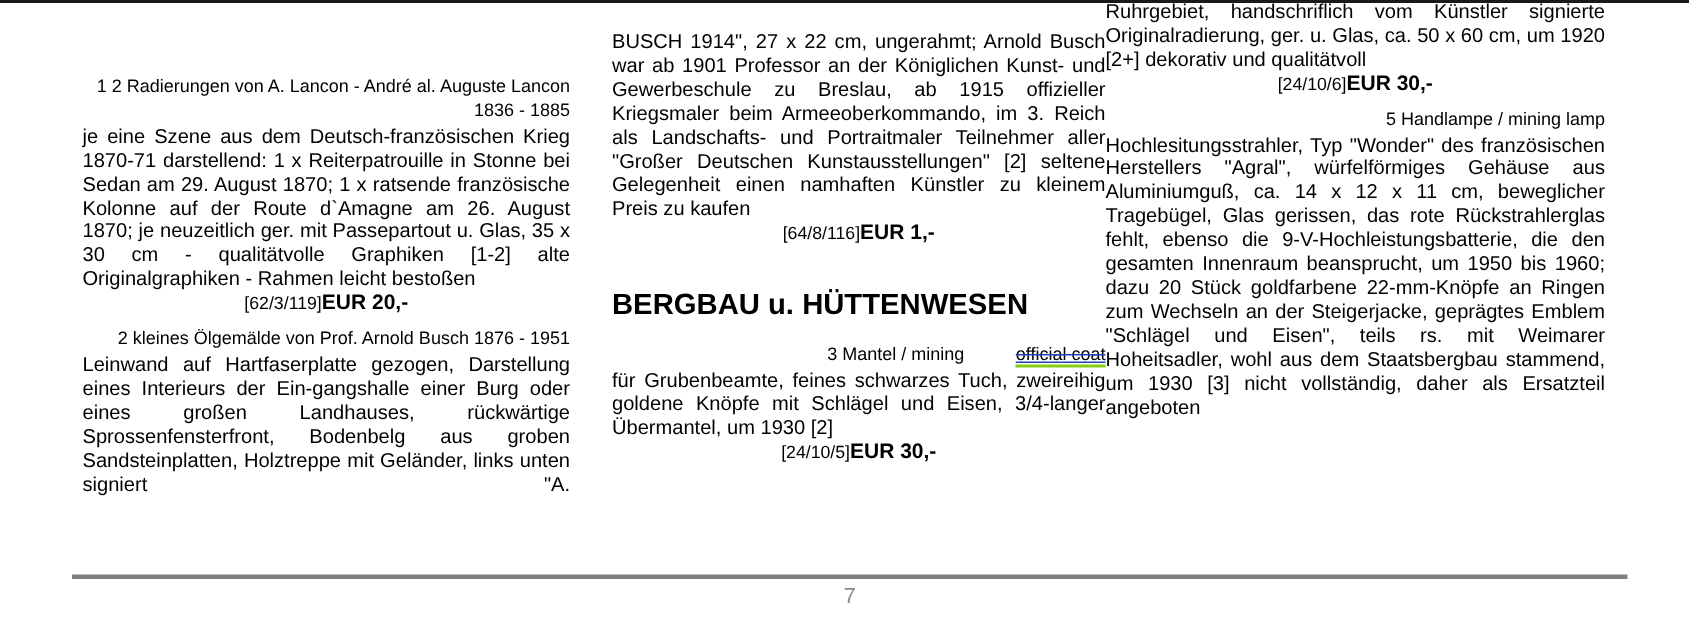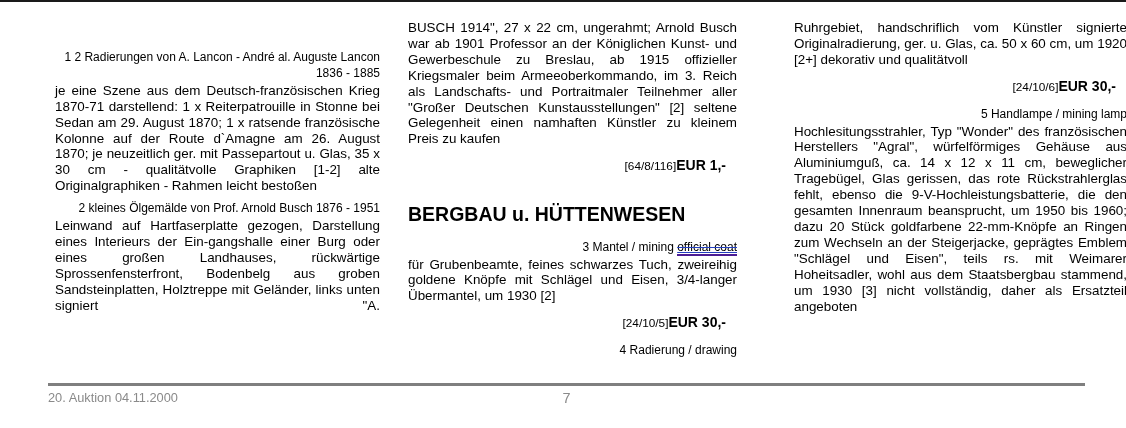--- a/index.html
+++ b/index.html
@@ -17,21 +17,21 @@
     top: 0; left: 0;
     width: 1126px; height: 2px;
     background: #1a1a1a;
   }
   .col {
     position: absolute;
     top: 0;
   }
   .col-1 { left: 55px;  width: 325px; padding-top: 50px; }
   .col-2 { left: 408px; width: 329px; padding-top: 20px; }
-  .col-3 { left: 794px; width: 333px; padding-top: 20px; }
+  .col-3 { left: 737px; width: 333px; }
 
   .section-heading {
     font-size: 19.5px;
     font-weight: bold;
     line-height: 1.1;
     margin: 0 0 15px 0;
     white-space: nowrap;
   }
   .col-2 .section-heading { margin-top: 29px; margin-bottom: 14px; }
 
@@ -47,32 +47,33 @@
   .lot-body {
     font-size: 13.4px;
     line-height: 15.9px;
     text-align: justify;
     margin: 0;
   }
   .lot-body.cont-end { text-align-last: justify; }
 
   .ref-row {
     display: flex;
-    justify-content: flex-end;
+    justify-content: center;
     align-items: baseline;
     line-height: 15.9px;
-    margin: 11px;
+    margin: 0;
   }
   .ref   { font-size: 11.8px; }
   .price { font-size: 14px; font-weight: bold; }
 
   
   .struck-outer {
-    border-bottom: 2px solid #4c1d95;
+    border-bottom: 2px solid #84cc16;
     padding-bottom: 0.5px;
+    margin-left: 31px;
   }
   .struck-inner {
     text-decoration: underline line-through;
     text-decoration-color: #2440c0;
     text-underline-offset: 1px;
   }
 
   .footer-rule {
     position: absolute;
     top: 383px; left: 48px;
@@ -101,20 +102,24 @@
 </head>
 <body>
 
 <div class="page">
   <div class="top-rule"></div>
 
   <div class="col col-1">
 
     <p class="lot-title first">1 2 Radierungen von A. Lancon - André al. Auguste Lancon 1836 - 1885</p>
     <p class="lot-body">je eine Szene aus dem Deutsch-französischen Krieg 1870-71 darstellend: 1 x Reiterpatrouille in Stonne bei Sedan am 29. August 1870; 1 x ratsende französische Kolonne auf der Route d`Amagne am 26. August 1870; je neuzeitlich ger. mit Passepartout u. Glas, 35 x 30 cm - qualitätvolle Graphiken [1-2] alte Originalgraphiken - Rahmen leicht bestoßen</p>
+    <p class="ref-row">
+      <span class="ref">[62/3/119]</span>
+      <span class="price">EUR 20,-</span>
+    </p>
 
     <p class="lot-title">2 kleines Ölgemälde von Prof. Arnold Busch 1876 - 1951</p>
     <p class="lot-body cont-end">Leinwand auf Hartfaserplatte gezogen, Darstellung eines Interieurs der Ein-gangshalle einer Burg oder eines großen Landhauses, rückwärtige Sprossenfensterfront, Bodenbelg aus groben Sandsteinplatten, Holztreppe mit Geländer, links unten signiert "A.</p>
   </div>
 
   <div class="col col-2">
     <p class="lot-body">BUSCH 1914", 27 x 22 cm, ungerahmt; Arnold Busch war ab 1901 Professor an der Königlichen Kunst- und Gewerbeschule zu Breslau, ab 1915 offizieller Kriegsmaler beim Armeeoberkommando, im 3. Reich als Landschafts- und Portraitmaler Teilnehmer aller "Großer Deutschen Kunstausstellungen" [2] seltene Gelegenheit einen namhaften Künstler zu kleinem Preis zu kaufen</p>
     <p class="ref-row">
       <span class="ref">[64/8/116]</span>
       <span class="price">EUR 1,-</span>
@@ -122,32 +127,30 @@
 
     <h1 class="section-heading">BERGBAU u. HÜTTENWESEN</h1>
 
     <p class="lot-title first"><span>3 Mantel / mining </span><span class="struck-outer"><span class="struck-inner">official coat</span></span></p>
     <p class="lot-body">für Grubenbeamte, feines schwarzes Tuch, zweireihig goldene Knöpfe mit Schlägel und Eisen, 3/4-langer Übermantel, um 1930 [2]</p>
     <p class="ref-row">
       <span class="ref">[24/10/5]</span>
       <span class="price">EUR 30,-</span>
     </p>
 
-    <p class="lot-title">4 Radierung / drawing</p>
   </div>
 
   <div class="col col-3">
     <p class="lot-body">Ruhrgebiet, handschriflich vom Künstler signierte Originalradierung, ger. u. Glas, ca. 50 x 60 cm, um 1920 [2+] dekorativ und qualitätvoll</p>
     <p class="ref-row">
       <span class="ref">[24/10/6]</span>
       <span class="price">EUR 30,-</span>
     </p>
 
     <p class="lot-title">5 Handlampe / mining lamp</p>
     <p class="lot-body">Hochlesitungsstrahler, Typ "Wonder" des französischen Herstellers "Agral", würfelförmiges Gehäuse aus Aluminiumguß, ca. 14 x 12 x 11 cm, beweglicher Tragebügel, Glas gerissen, das rote Rückstrahlerglas fehlt, ebenso die 9-V-Hochleistungsbatterie, die den gesamten Innenraum beansprucht, um 1950 bis 1960; dazu 20 Stück goldfarbene 22-mm-Knöpfe an Ringen zum Wechseln an der Steigerjacke, geprägtes Emblem "Schlägel und Eisen", teils rs. mit Weimarer Hoheitsadler, wohl aus dem Staatsbergbau stammend, um 1930 [3] nicht vollständig, daher als Ersatzteil angeboten</p>
   </div>
 
   <div class="footer-rule"></div>
   <div class="footer-text">
     <span class="footer-page footer-page-center">7</span>
-    <span class="footer-right">20. Auktion 04.11.2000</span>
   </div>
 </div>
 
 </body></html>

